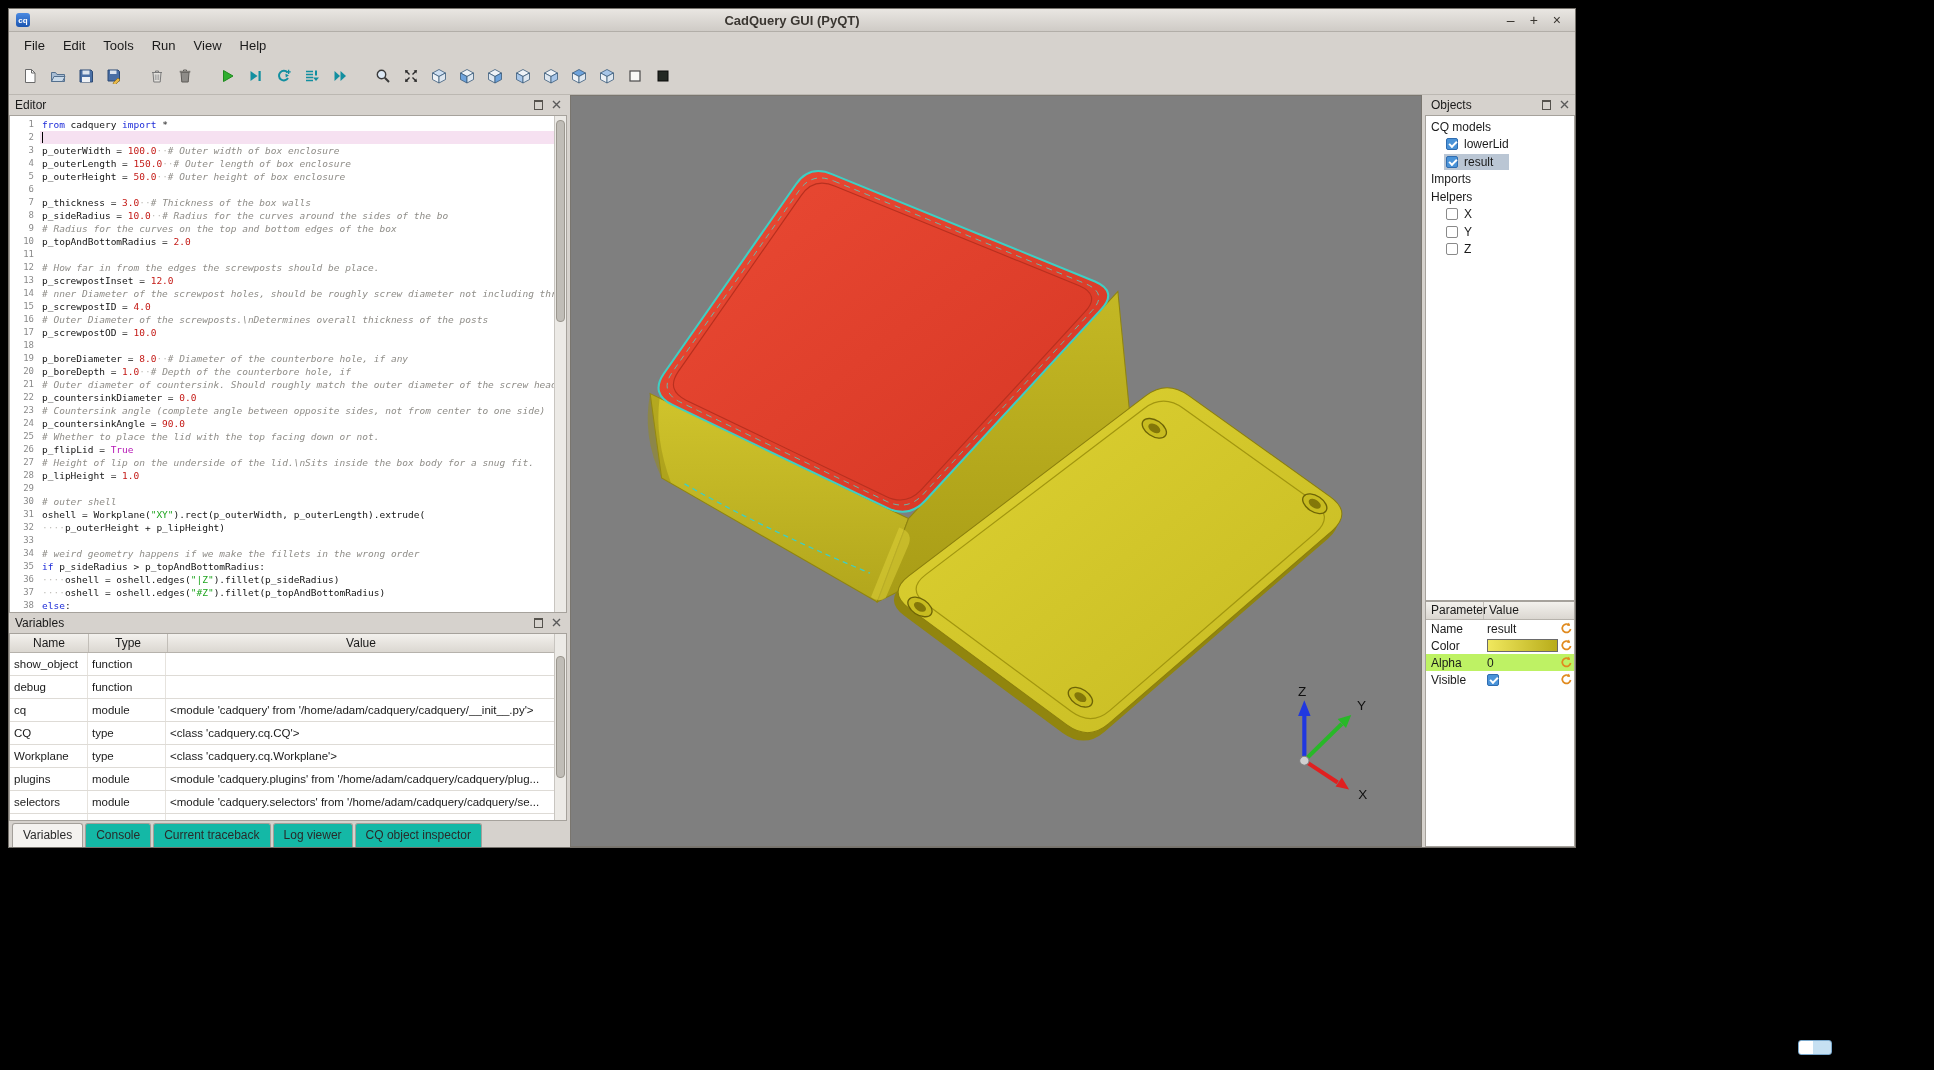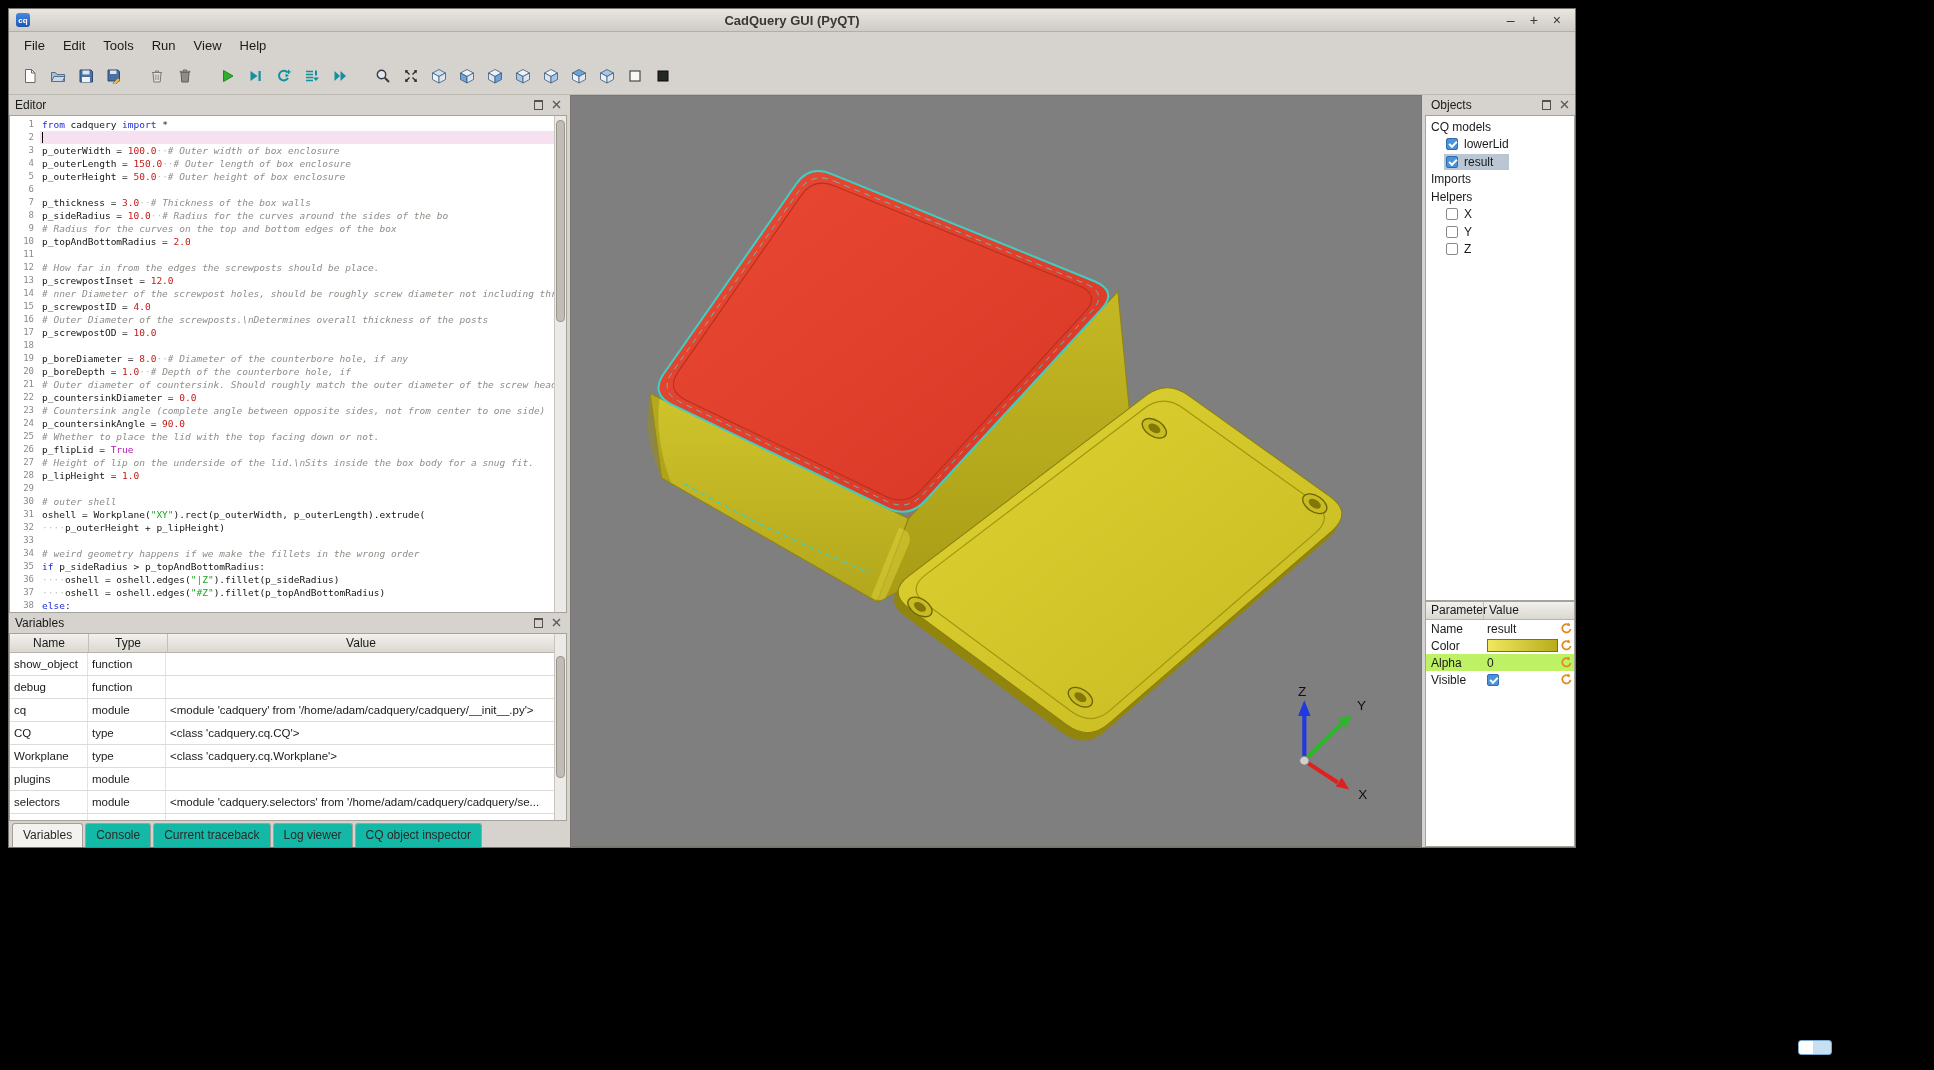--- a/index.html
+++ b/index.html
@@ -443,20 +443,21 @@
                   <span class="v-cell c2">&lt;class 'cadquery.cq.CQ'&gt;</span>
                 </div>
                 <div class="v-row">
                   <span class="v-cell c0">Workplane</span>
                   <span class="v-cell c1">type</span>
                   <span class="v-cell c2">&lt;class 'cadquery.cq.Workplane'&gt;</span>
                 </div>
                 <div class="v-row">
                   <span class="v-cell c0">plugins</span>
                   <span class="v-cell c1">module</span>
+                  <span class="v-cell c2">&lt;module 'cadquery.plugins' from '/home/adam/cadquery/cadquery/plug...</span>
                 </div>
                 <div class="v-row">
                   <span class="v-cell c0">selectors</span>
                   <span class="v-cell c1">module</span>
                   <span class="v-cell c2">&lt;module 'cadquery.selectors' from '/home/adam/cadquery/cadquery/se...</span>
                 </div>
                 <div class="v-row">
                   <span class="v-cell c0">Plane</span>
                   <span class="v-cell c1">type</span>
                   <span class="v-cell c2">&lt;class 'cadquery.occ_impl.geom.Plane'&gt;</span>

